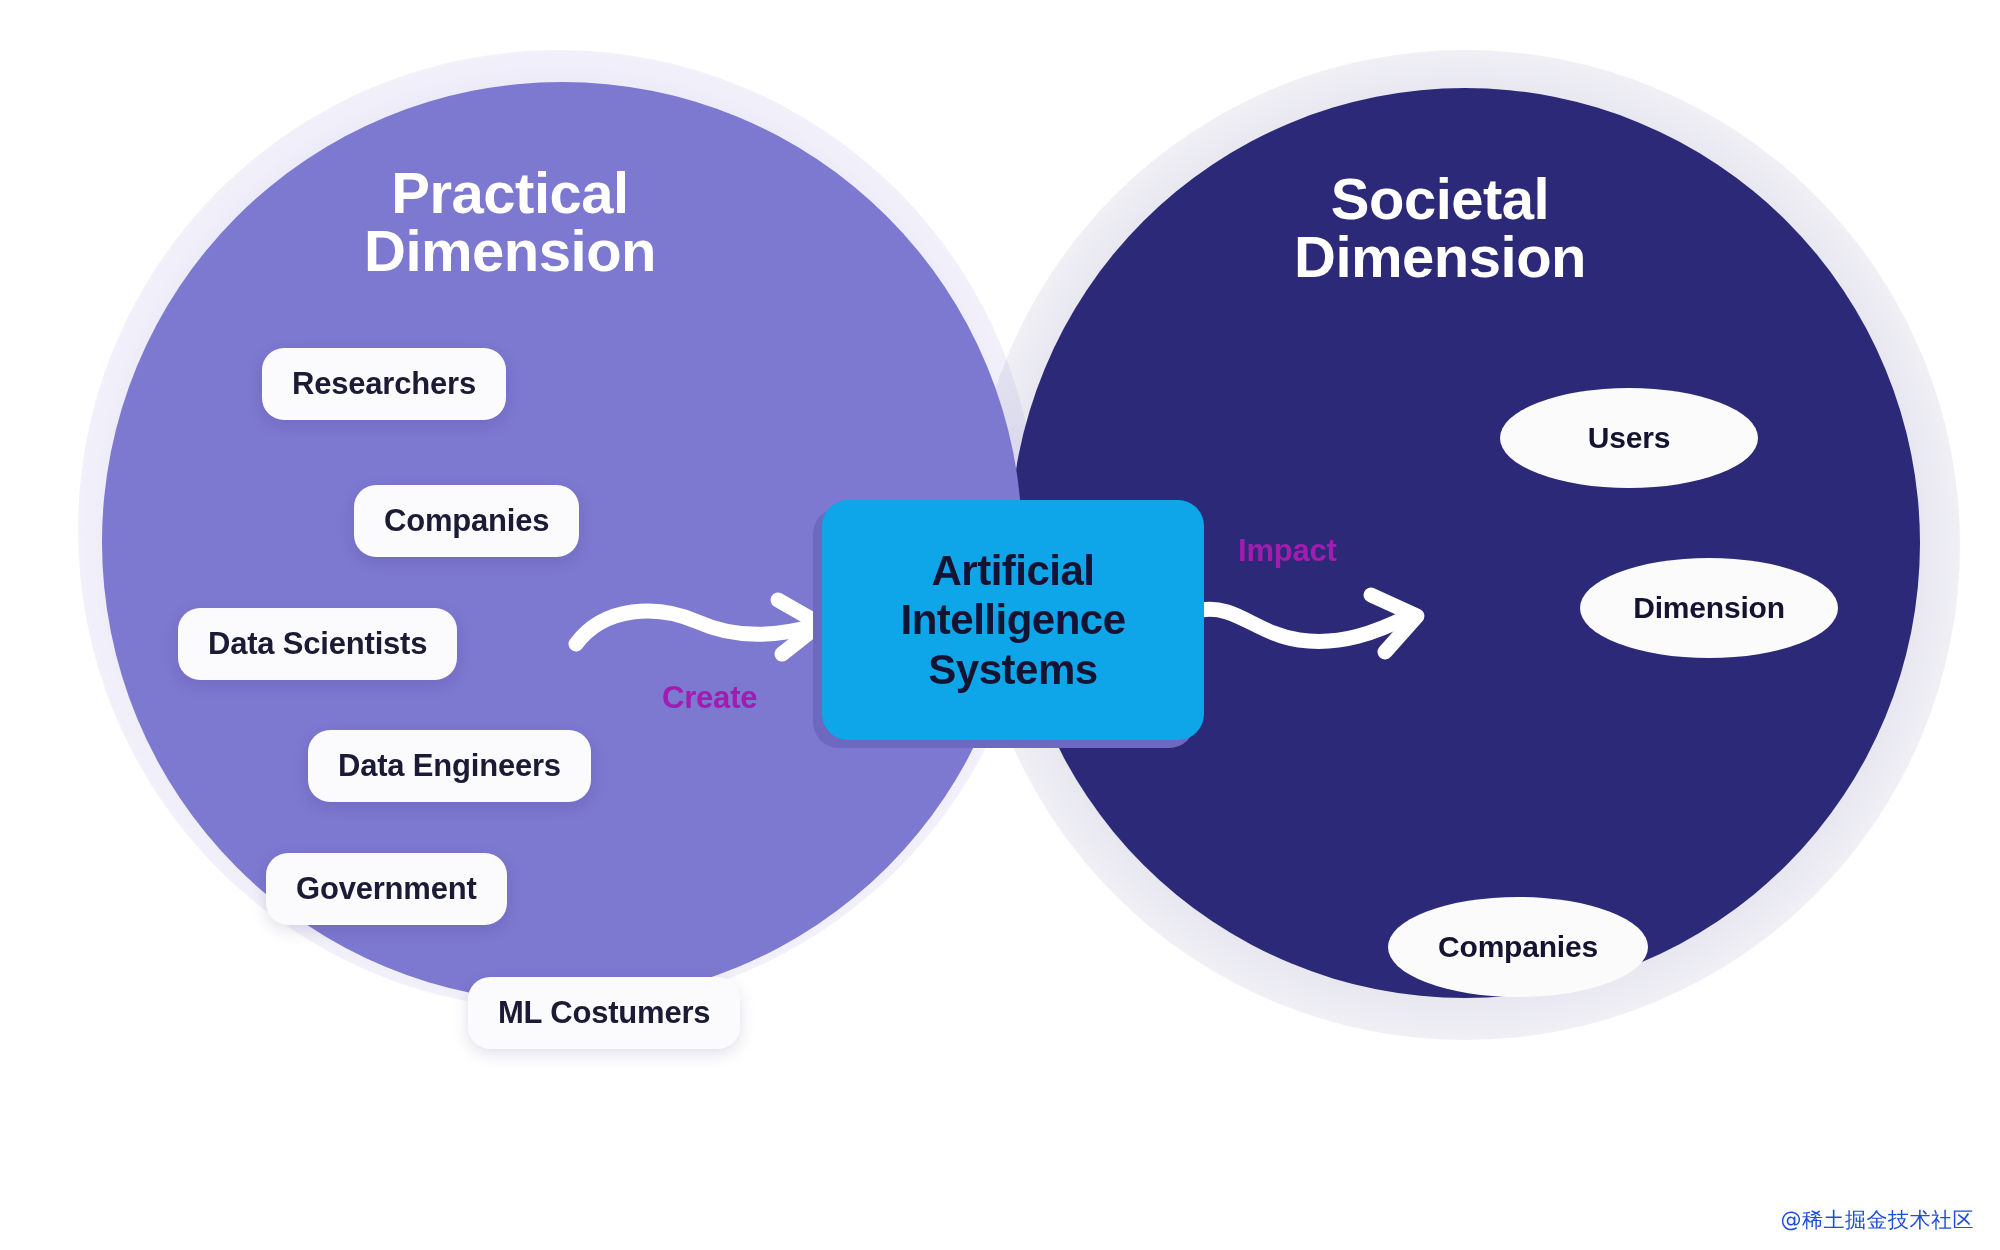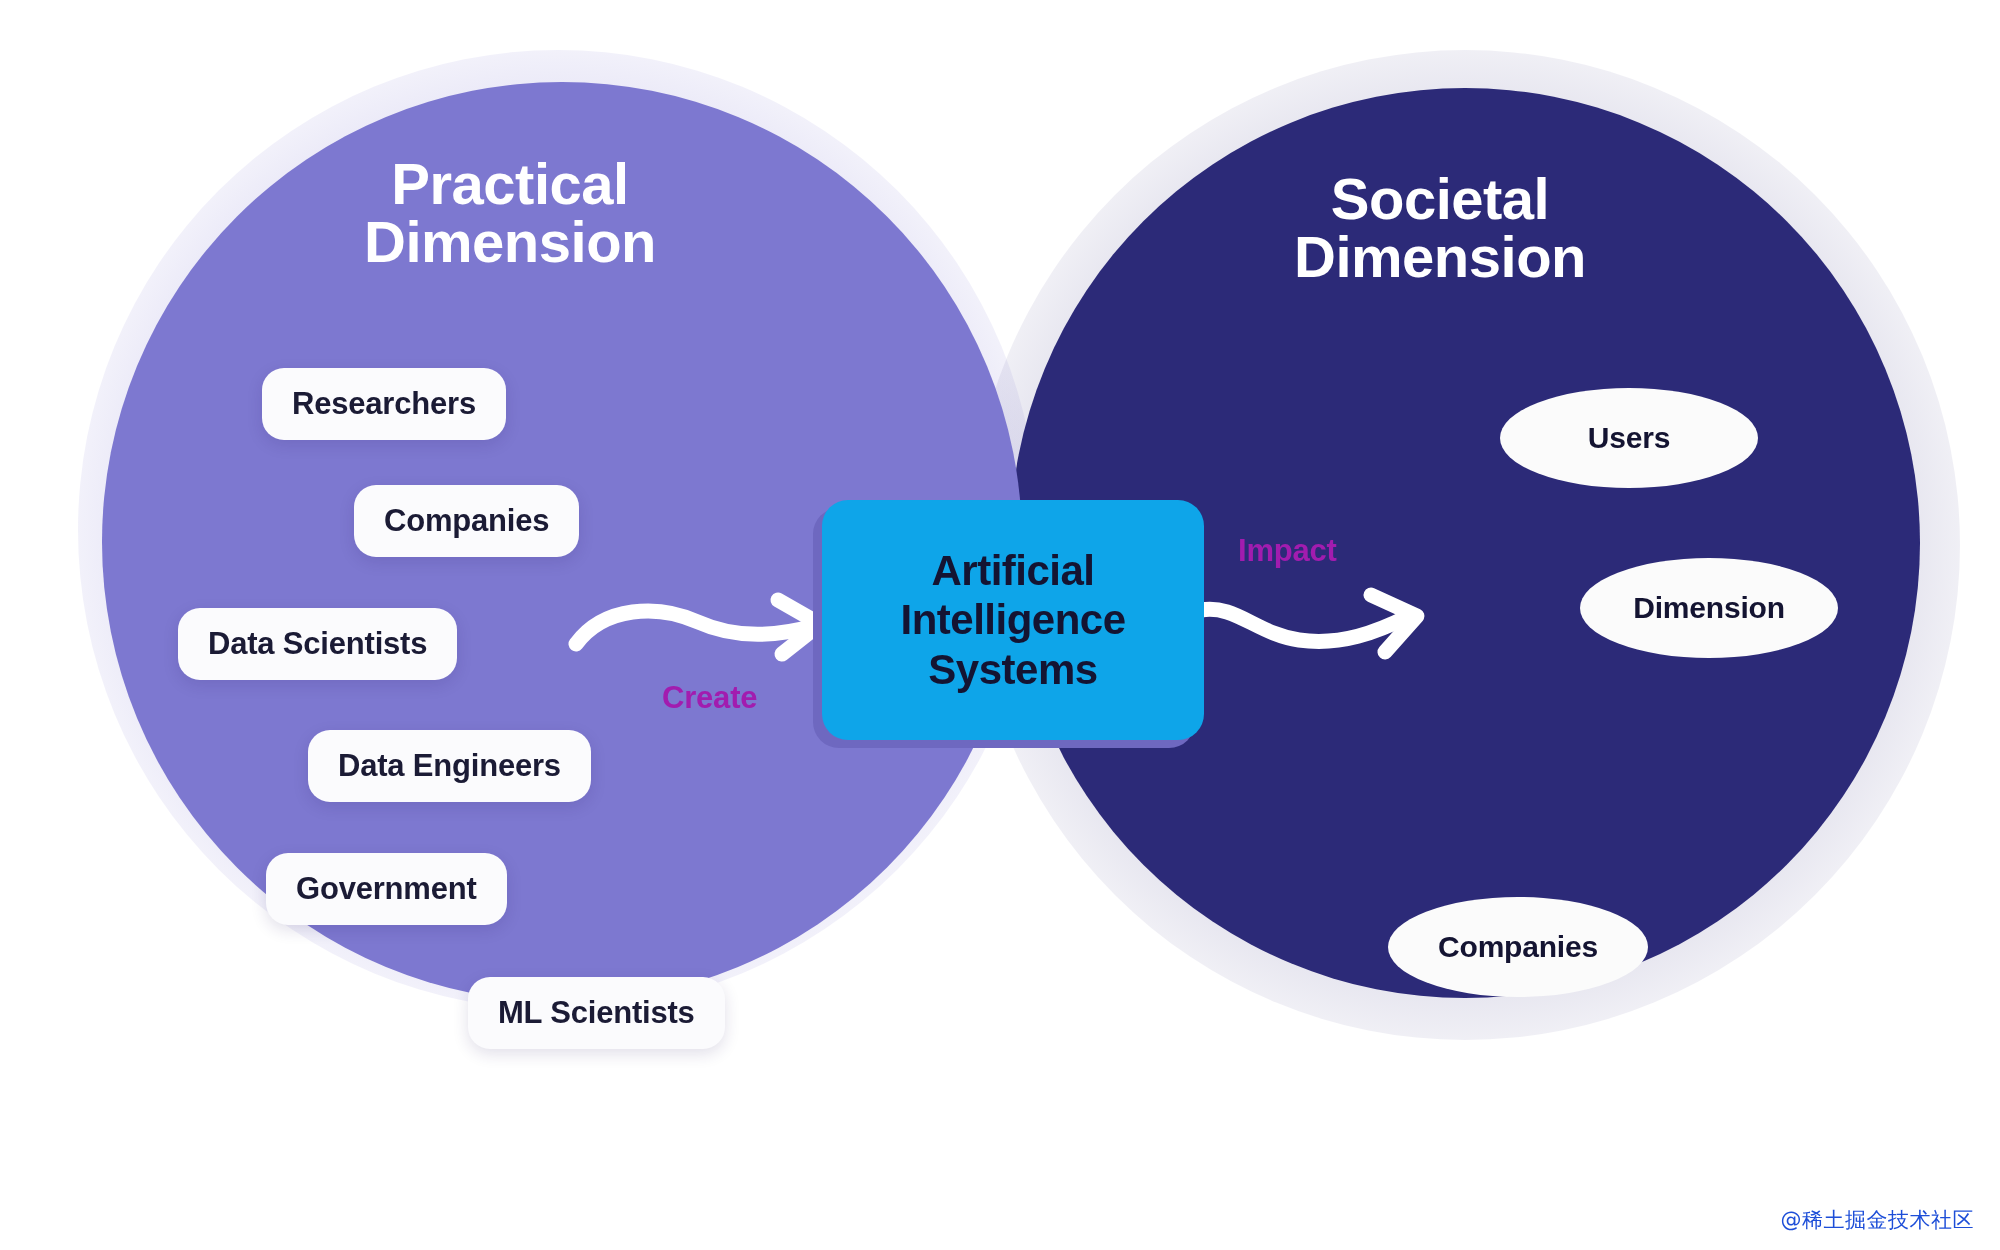--- a/index.html
+++ b/index.html
@@ -59,42 +59,42 @@
   .dim-title {
     position: absolute;
     color: #ffffff;
     font-weight: 700;
     font-size: 58px;
     line-height: 1.0;
     letter-spacing: -0.5px;
     text-align: center;
     white-space: pre-line;
   }
-  .dim-title-left  { left: 300px; top: 155px; width: 420px; }
+  .dim-title-left  { left: 300px; top: 164px; width: 420px; }
   .dim-title-right { left: 1230px; top: 170px; width: 420px; }
 
   
   .pill {
     position: absolute;
     background: #fbfbfd;
     border-radius: 22px;
     color: #1b1b35;
     font-weight: 700;
     font-size: 31px;
     letter-spacing: -0.2px;
     display: flex;
     align-items: center;
     justify-content: center;
     padding: 0 30px;
     height: 72px;
     box-shadow: 0 5px 16px rgba(40,30,100,0.14);
     box-sizing: border-box;
     white-space: nowrap;
   }
-  .pill-0 { left: 262px; top: 368px; }
+  .pill-0 { left: 262px; top: 348px; }
   .pill-1 { left: 354px; top: 485px; }
   .pill-2 { left: 178px; top: 608px; }
   .pill-3 { left: 308px; top: 730px; }
   .pill-4 { left: 266px; top: 853px; }
   .pill-5 { left: 468px; top: 977px; }
 
   
   .oval {
     position: absolute;
     background: #fbfbfb;
@@ -196,21 +196,21 @@
   <div class="pill pill-2">
     <span>Data Scientists</span>
   </div>
   <div class="pill pill-3">
     <span>Data Engineers</span>
   </div>
   <div class="pill pill-4">
     <span>Government</span>
   </div>
   <div class="pill pill-5">
-    <span>ML Scientists</span>
+    <span>ML Costumers</span>
   </div>
 
   <div class="oval oval-0">
     <span>Users</span>
   </div>
   <div class="oval oval-1">
     <span>Dimension</span>
   </div>
   <div class="oval oval-3">
     <span>Companies</span>

